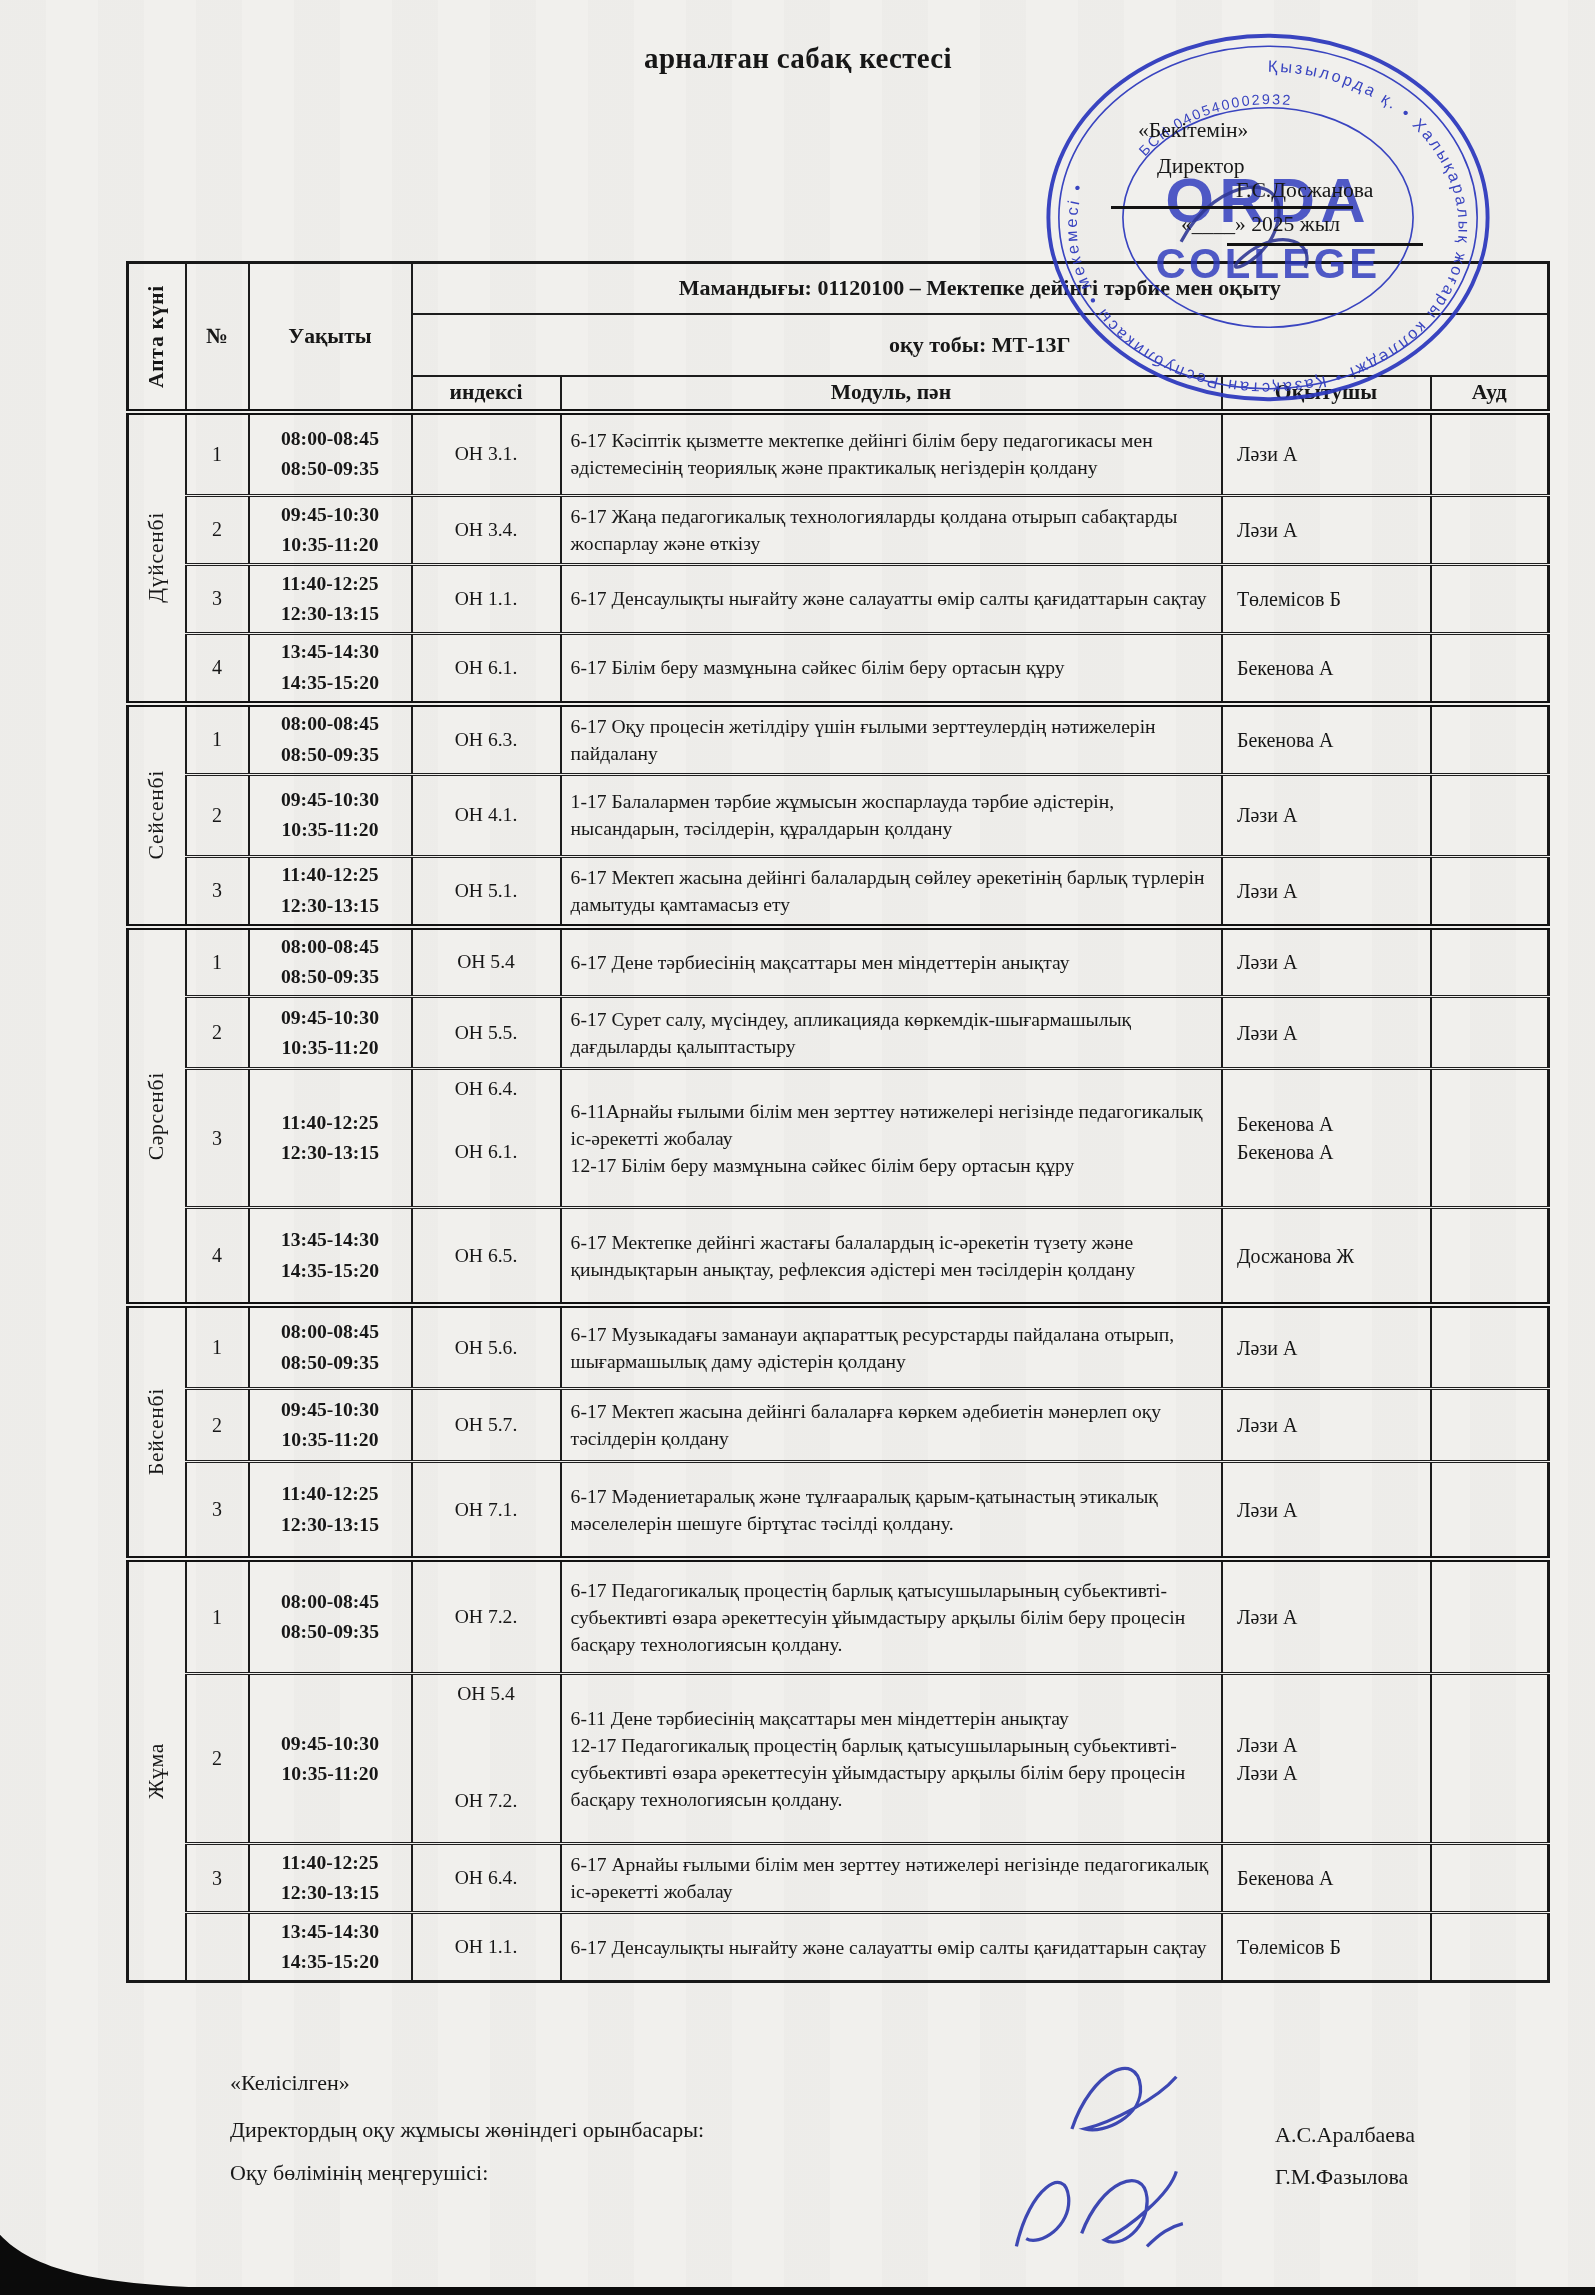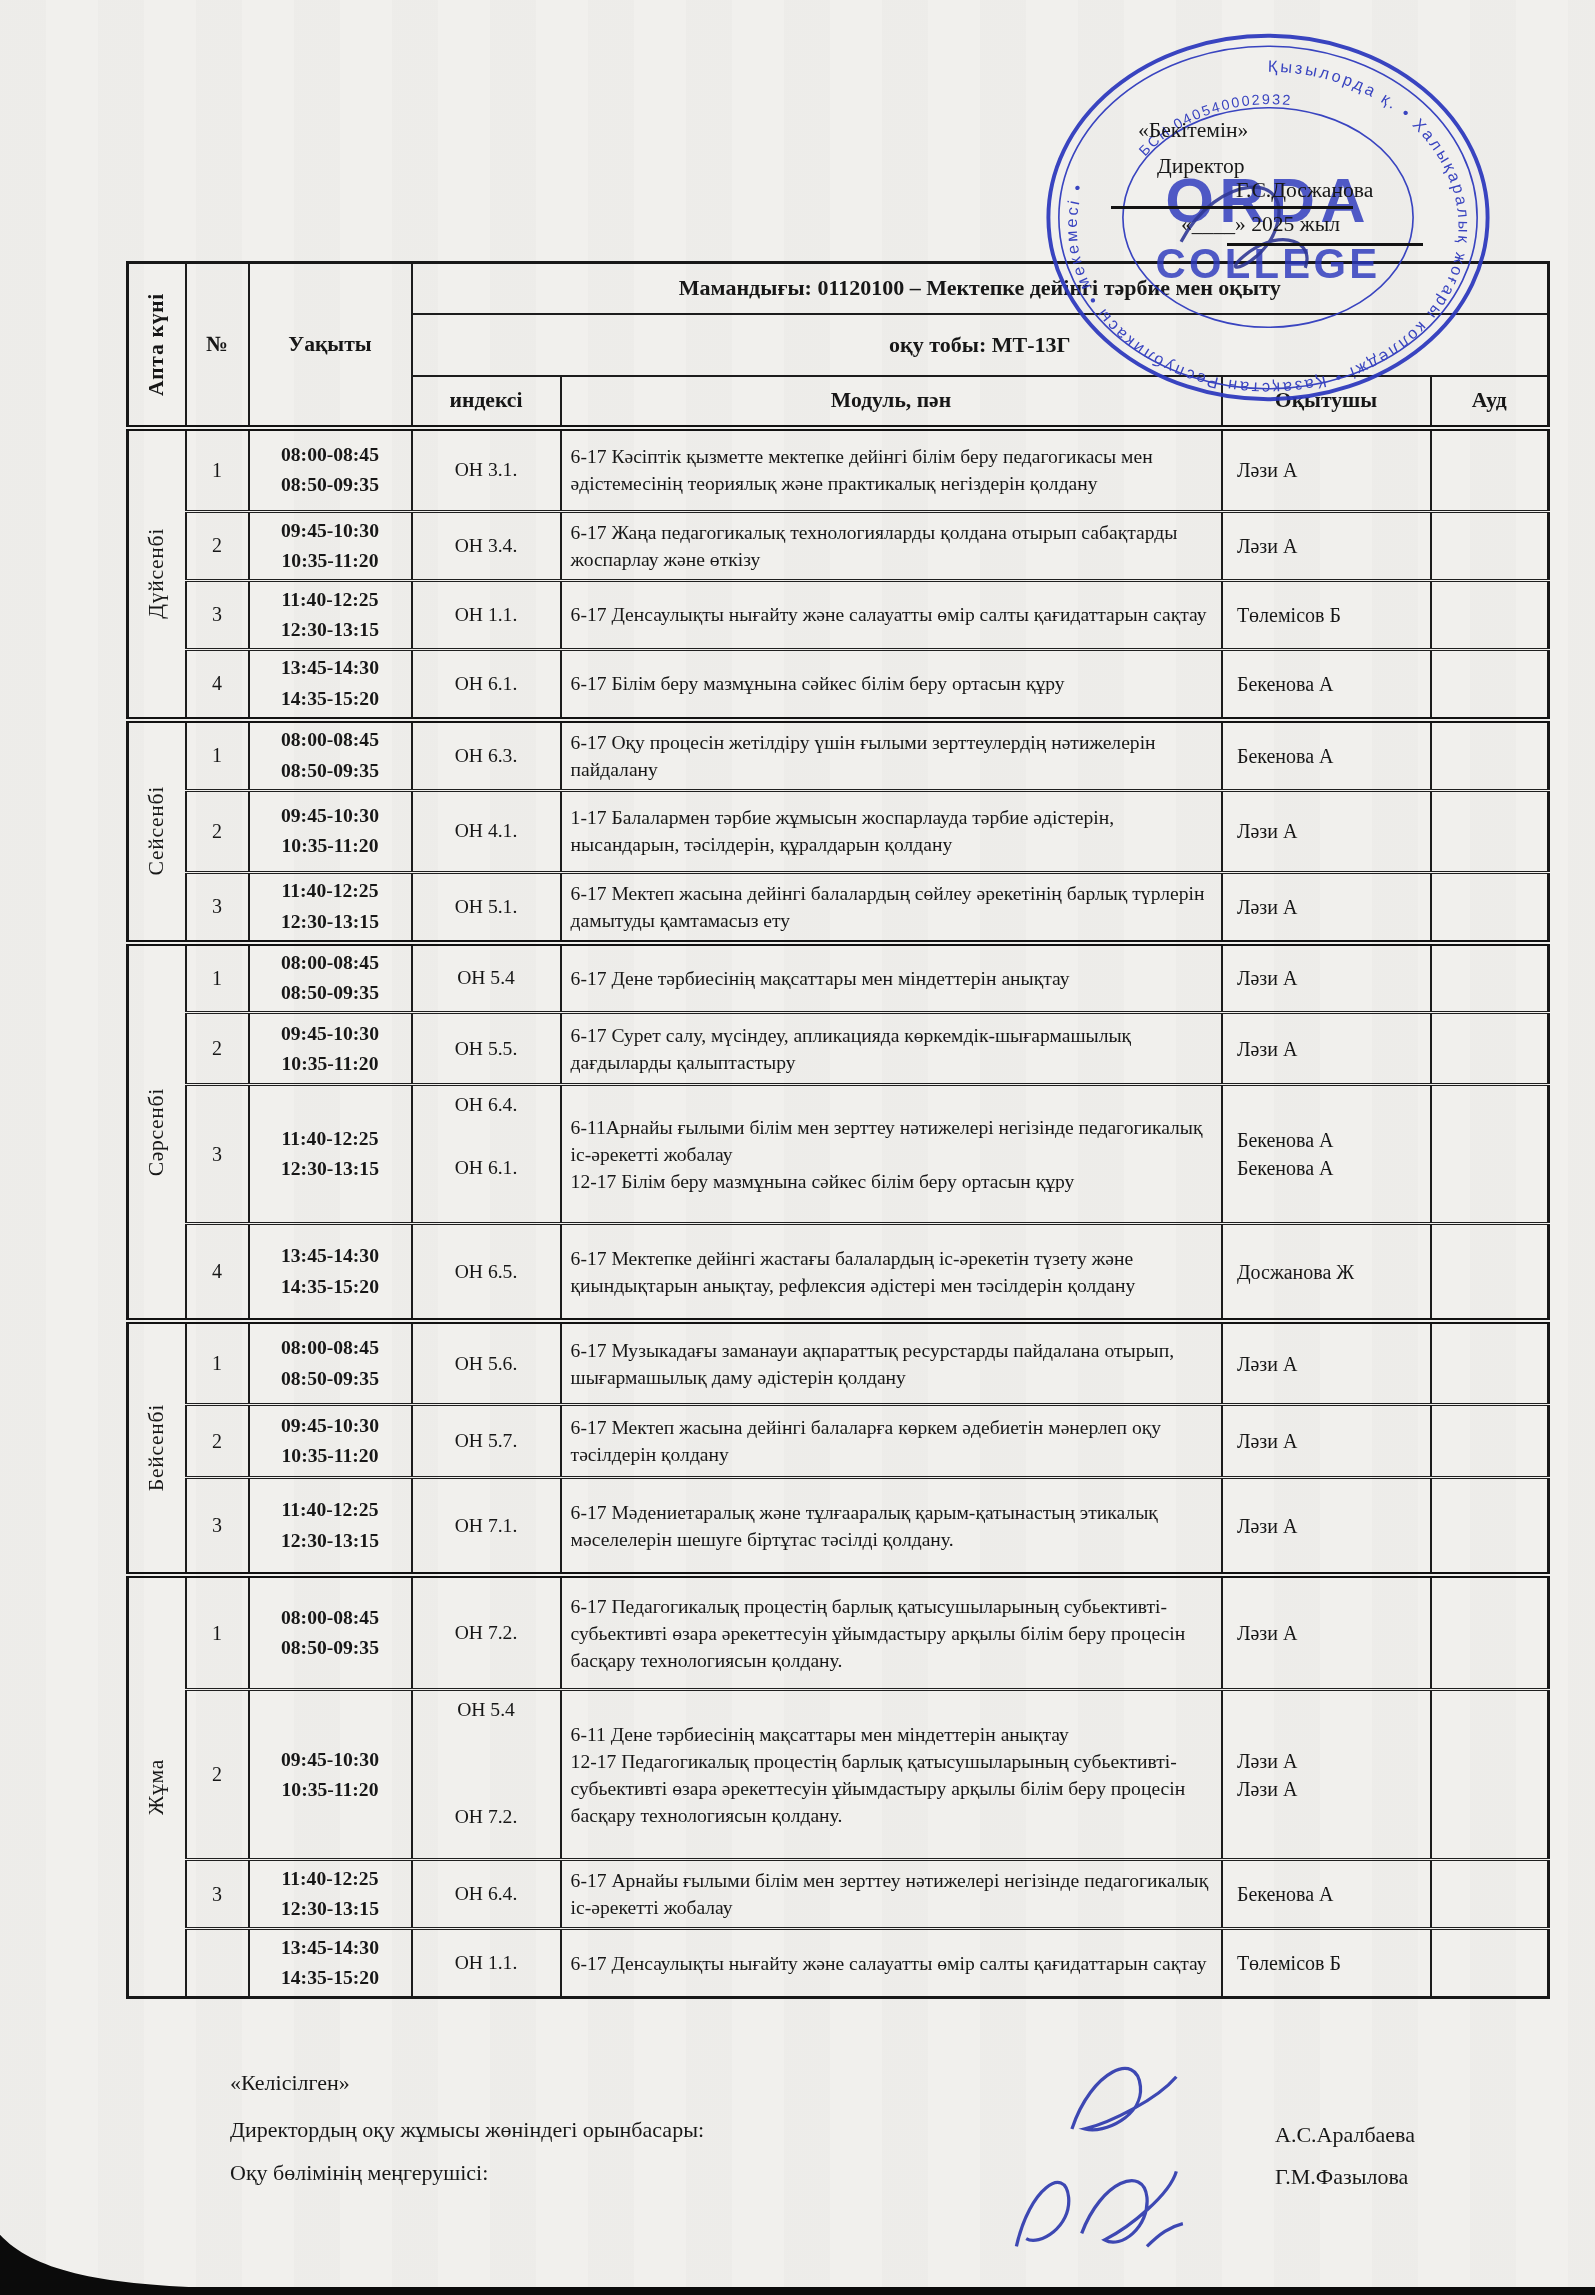--- a/index.html
+++ b/index.html
@@ -63,20 +63,21 @@
   
   .scan-strip{position:absolute;left:0;bottom:0;width:100%;height:8.5px;background:#0b0b0b;z-index:6;}
   .cornerblack{position:absolute;left:0;bottom:0;z-index:6;}
 </style>
 </head>
 <body>
 
 <div>
 
   <div class="title">
+    <div>арналған сабақ кестесі</div>
   </div>
 
   <svg class="stamp" viewBox="0 0 716 586">
     <g fill="none" stroke="currentColor">
       <ellipse cx="358" cy="293" rx="336" ry="278" stroke-width="6"></ellipse>
       <ellipse cx="358" cy="293" rx="320" ry="262" stroke-width="2.5"></ellipse>
       <ellipse cx="358" cy="293" rx="222" ry="168" stroke-width="2.5"></ellipse>
     </g>
     <path id="ringp" d="M 358 70 a 292 238 0 1 1 -1 0" fill="none"></path>
     <path id="binp" d="M 170 200 a 236 190 0 0 1 380 -6" fill="none"></path>
@@ -117,21 +118,21 @@
       <td class="daycell" rowspan="3">
         <div class="dayv colh">Апта күні</div>
       </td>
       <td class="colh" rowspan="3">№</td>
       <td class="colh" rowspan="3">Уақыты</td>
       <td class="hcell span-h" colspan="4">Мамандығы: 01120100 – Мектепке дейінгі тәрбие мен оқыту</td>
     </tr>
     <tr class="h2" style="height:62px">
       <td class="hcell span-h" colspan="4">оқу тобы: МТ-13Г</td>
     </tr>
-    <tr class="h3" style="height:52px">
+    <tr class="h3" style="height:36px">
       <td class="colh">индексі</td>
       <td class="colh">Модуль, пән</td>
       <td class="colh">Оқытушы</td>
       <td class="colh">Ауд</td>
     </tr>
 
     <tr class="ds" style="height:84px">
       <td class="daycell" rowspan="4">
             <div class="dayv">Дүйсенбі</div>
           </td>

